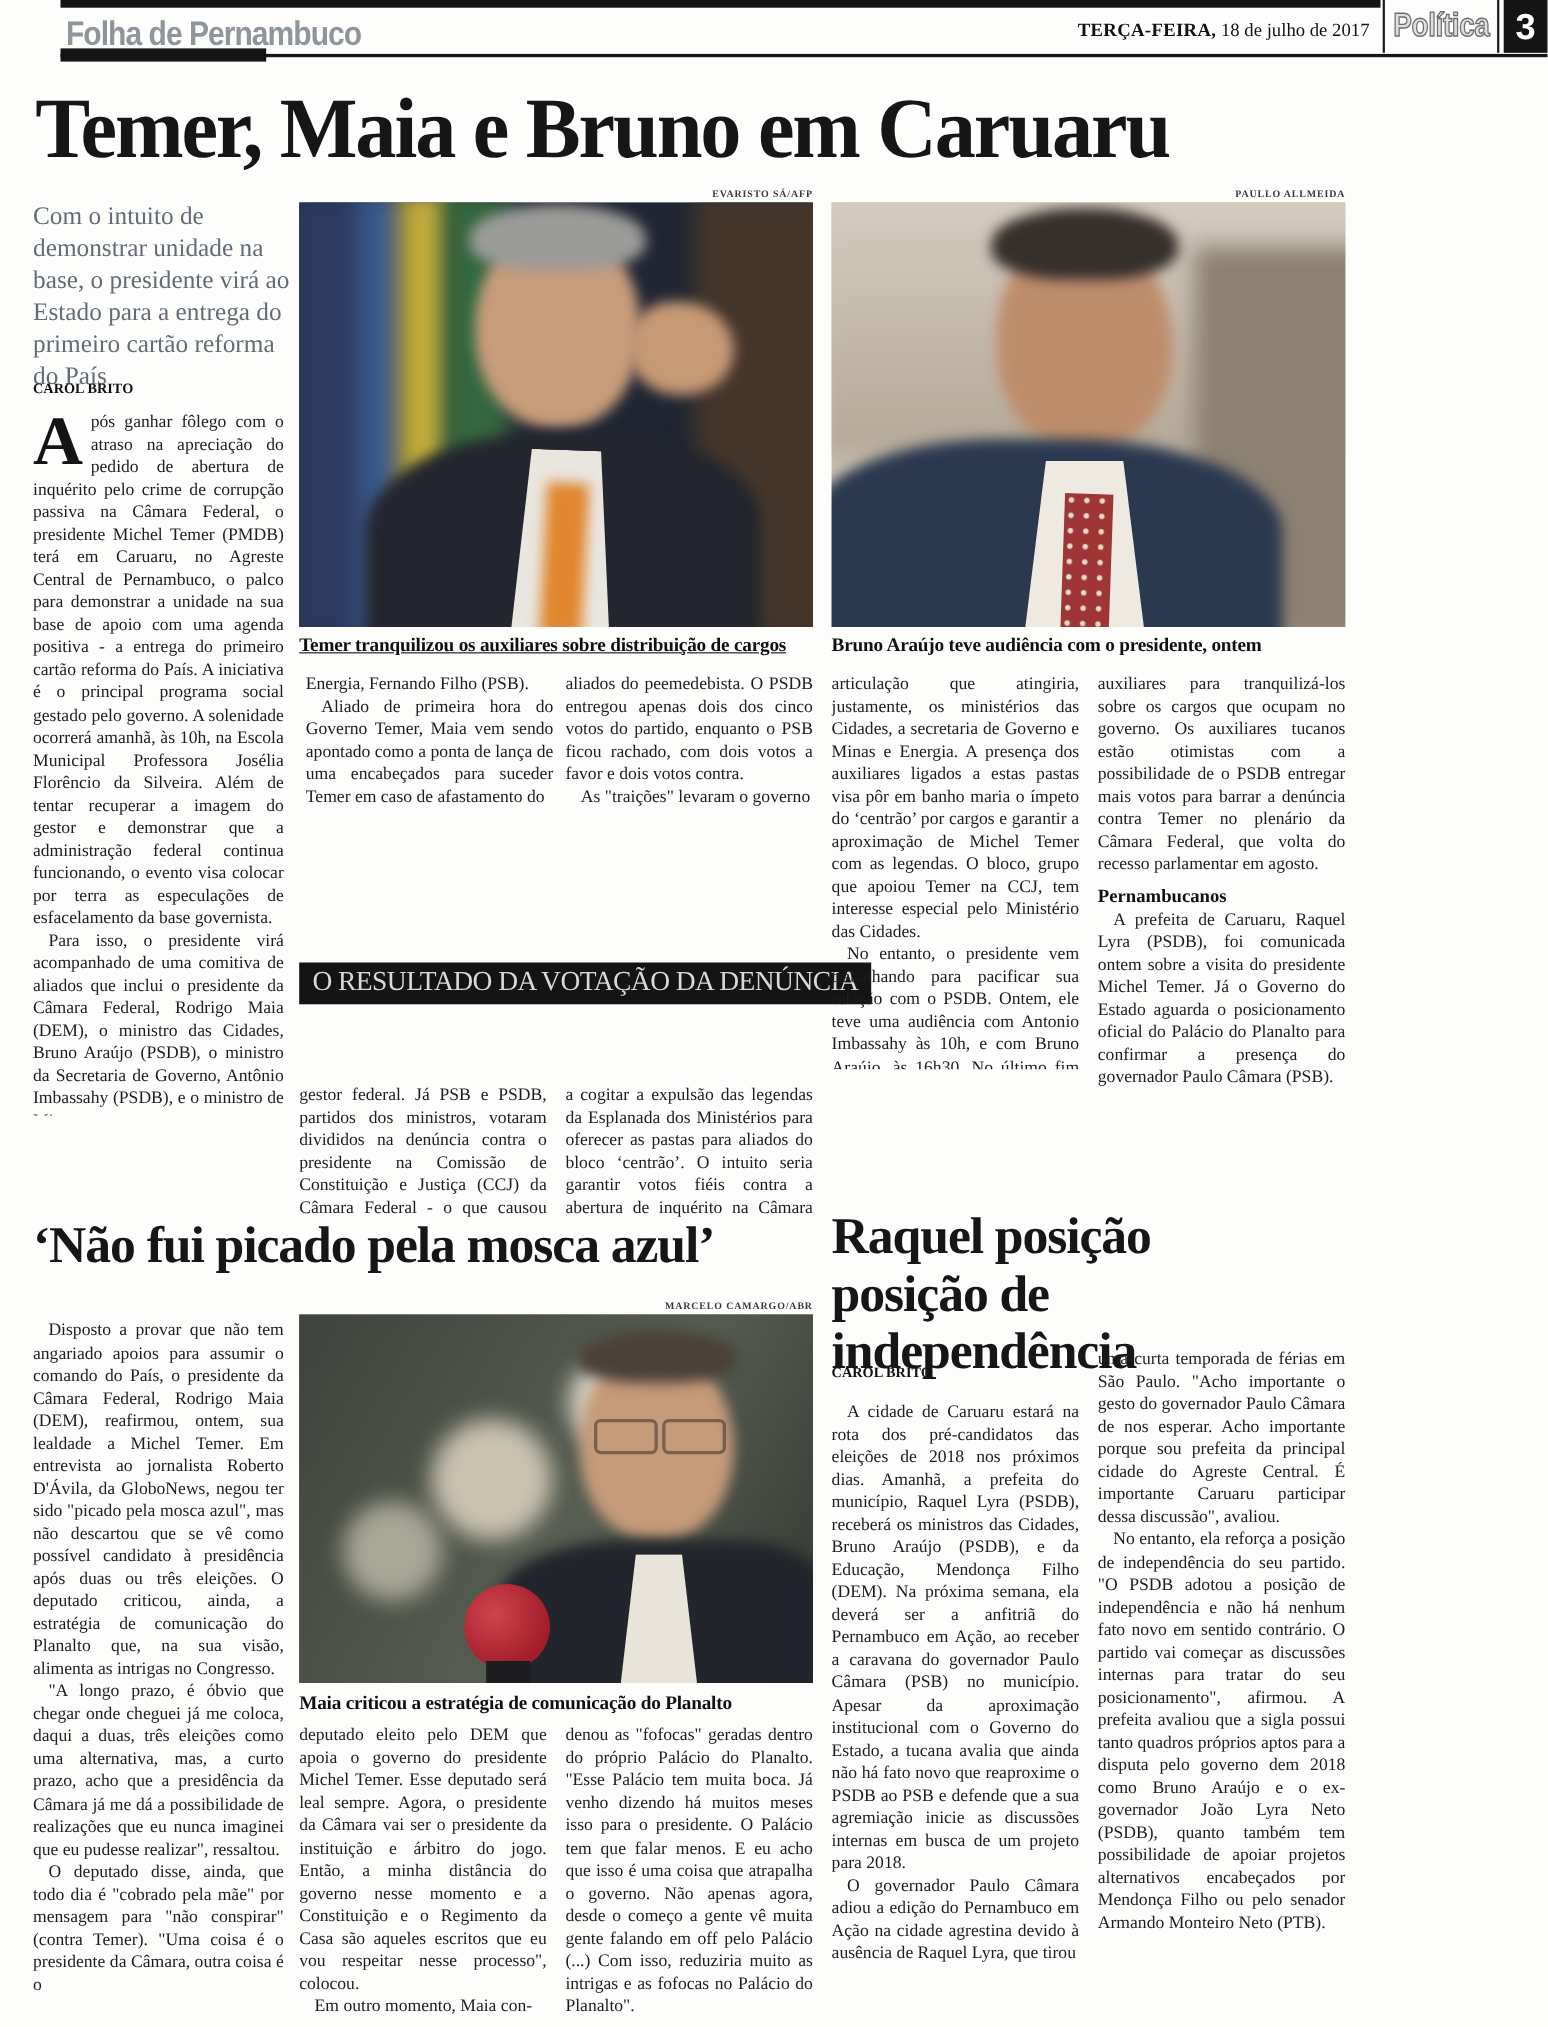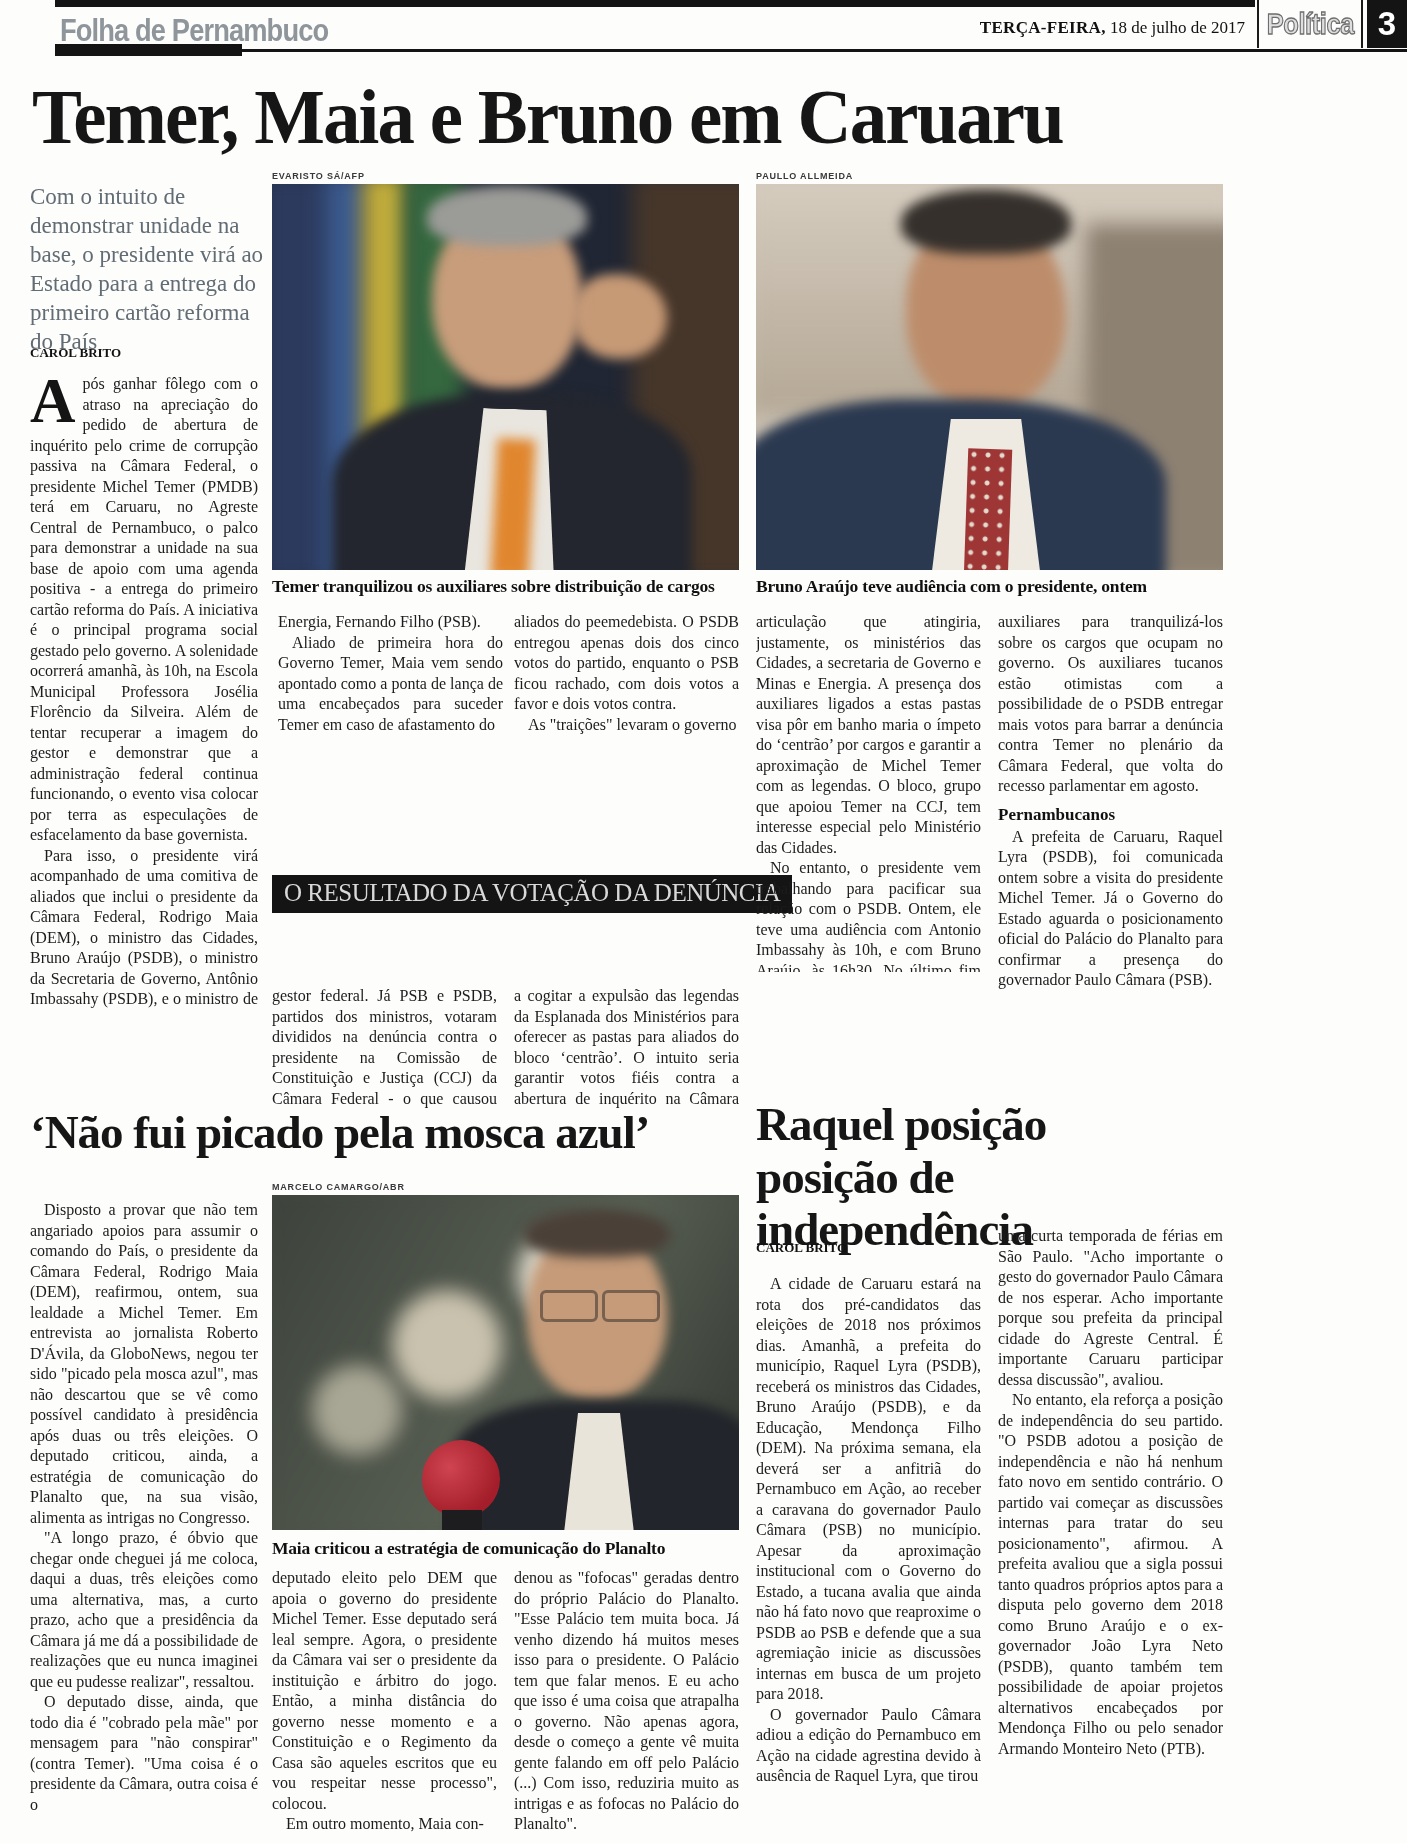--- a/index.html
+++ b/index.html
@@ -46,22 +46,22 @@
   p.body{font-size:16px;line-height:20.5px;text-align:justify;margin:0;color:#1c1c1c;}
   p.indent{text-indent:14px;}
   .dropcap{
     float:left;font-weight:700;font-size:63px;line-height:50px;
     padding:2px 7px 0 0;color:#141414;
   }
   .subhead{font-weight:700;font-size:17px;margin:8px 0 2px 0;color:#111;}
 
   
   .credit{
-    font-family:Liberation Sans, sans-serif;font-weight:700;font-size:9px;
-    letter-spacing:.8px;color:#39393b;text-align:left;
+    font-family:Liberation Serif, serif;font-weight:700;font-size:9px;
+    letter-spacing:.8px;color:#39393b;text-align:right;
   }
   .caption{font-weight:700;font-size:17.5px;letter-spacing:-.2px;color:#101010;white-space:nowrap;}
   .photo{overflow:hidden;background:#202633;}
   .photo div{position:absolute;}
   .blur{filter:blur(6px);}
   .blur2{filter:blur(10px);}
 
   
   .qline{
     display:table;background:#141414;color:#d9d9d9;
@@ -103,21 +103,21 @@
   <div class="blur2" style="left:90px;top:-10px;width:48px;height:410px;background:#c2ad3c;"></div>
   <div class="blur2" style="left:132px;top:-10px;width:60px;height:410px;background:#35683f;"></div>
   <div class="blur2" style="left:360px;top:-10px;width:130px;height:410px;background:#46362a;"></div>
   <div class="blur" style="left:300px;top:90px;width:95px;height:85px;background:#c79a76;border-radius:45% 55% 50% 50%;"></div>
   <div class="blur" style="left:160px;top:20px;width:150px;height:185px;background:#c89d7b;border-radius:50% 50% 46% 46%;"></div>
   <div class="blur" style="left:155px;top:2px;width:160px;height:60px;background:#9b9b98;border-radius:50% 50% 40% 40%;"></div>
   <div class="blur" style="left:60px;top:210px;width:360px;height:200px;background:#23262e;border-radius:45% 40% 0 0;"></div>
   <div style="left:195px;top:225px;width:90px;height:170px;background:#e9e6df;transform:rotate(2deg);clip-path:polygon(15% 0,85% 0,100% 100%,0 100%);"></div>
   <div class="blur" style="left:222px;top:255px;width:38px;height:140px;background:#e0862e;transform:rotate(3deg);"></div>
 </div>
-<div class="abs caption" style="left:272px;top:576px;">Temer tranquilizou os auxiliares sobre distribuição de cargos</div>
+<div class="abs caption" style="left:272px;top:576px;text-decoration:underline;">Temer tranquilizou os auxiliares sobre distribuição de cargos</div>
 
 <div class="abs credit" style="left:756px;top:171px;width:467px;">PAULLO ALLMEIDA</div>
 <div class="abs photo" style="left:756px;top:184px;width:467px;height:386px;background:#c9c0b2;">
   <div class="blur2" style="left:-10px;top:-10px;width:490px;height:240px;background:linear-gradient(180deg,#d6cdc0,#b4a795);"></div>
   <div class="blur2" style="left:330px;top:40px;width:160px;height:360px;background:#8d8172;"></div>
   <div class="blur" style="left:150px;top:25px;width:160px;height:200px;background:#bd8d6b;border-radius:48% 52% 46% 46%;"></div>
   <div class="blur" style="left:145px;top:5px;width:170px;height:65px;background:#35302c;border-radius:50% 50% 40% 40%;"></div>
   <div class="blur" style="left:-20px;top:215px;width:430px;height:190px;background:#2b3950;border-radius:40% 45% 0 0;"></div>
   <div style="left:175px;top:235px;width:110px;height:160px;background:#efeae1;clip-path:polygon(18% 0,82% 0,100% 100%,0 100%);"></div>
   <div style="left:210px;top:265px;width:44px;height:130px;background:radial-gradient(circle at 6px 6px,#e3d9cc 2px,#9e3636 3px);background-size:14px 14px;transform:rotate(2deg);"></div>

